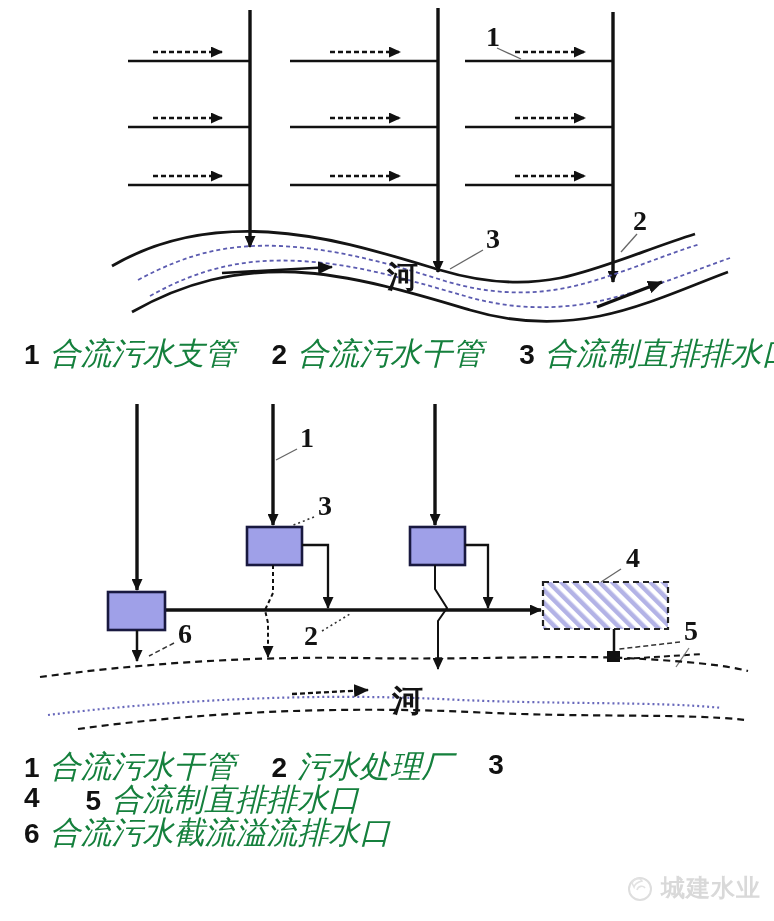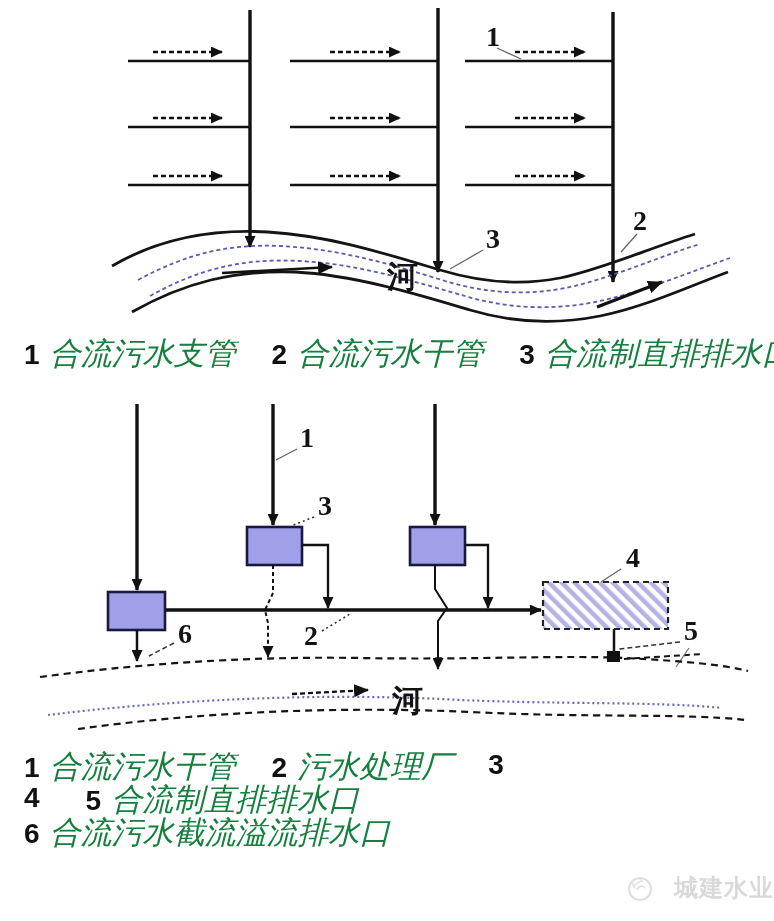--- a/index.html
+++ b/index.html
@@ -24,21 +24,21 @@
   .branch{stroke:#111;stroke-width:2.6;fill:none;}
   .flowdash{stroke:#111;stroke-width:2.3;fill:none;stroke-dasharray:5 3;}
   .bank{stroke:#141414;stroke-width:2.8;fill:none;}
   .bankdash{stroke:#141414;stroke-width:2.2;fill:none;stroke-dasharray:7 5;}
   .water{stroke:#5b5bb0;stroke-width:1.8;fill:none;stroke-dasharray:4 3;}
   .waterdot{stroke:#6868bb;stroke-width:2.2;fill:none;stroke-dasharray:2 3;}
   .leader{stroke:#666;stroke-width:1.3;fill:none;}
   .leaderdash{stroke:#333;stroke-width:1.5;fill:none;stroke-dasharray:5 3;}
   .leaderdot{stroke:#333;stroke-width:1.6;fill:none;stroke-dasharray:2 3;}
   .jog{stroke:#111;stroke-width:2.3;fill:none;}
-  .watermark{position:absolute;left:624px;top:872px;display:flex;align-items:center;gap:20px;}
+  .watermark{position:absolute;left:624px;top:872px;display:flex;align-items:center;gap:7px;}
   .watermark .wm-text{font-family:"Liberation Sans",sans-serif;font-weight:700;font-size:24px;
                       color:#d9d9d9;letter-spacing:1px;}
 </style>
 </head>
 <body>
 
 <div class="page">
 
   <svg id="top-svg" class="diagram" width="774" height="338" viewBox="0 0 774 338">
     <defs>

